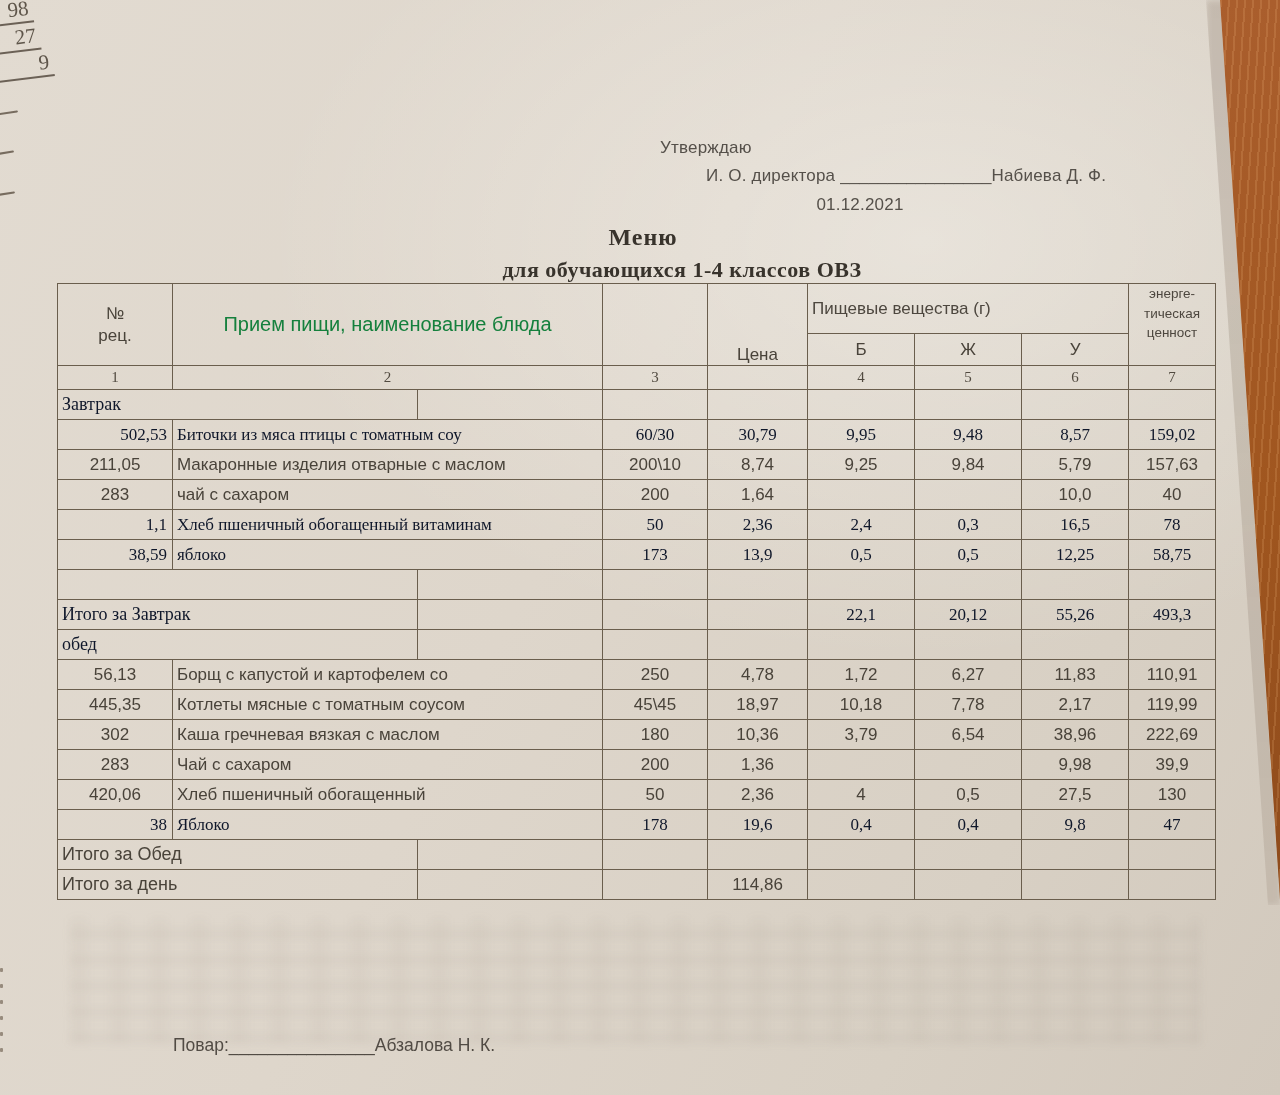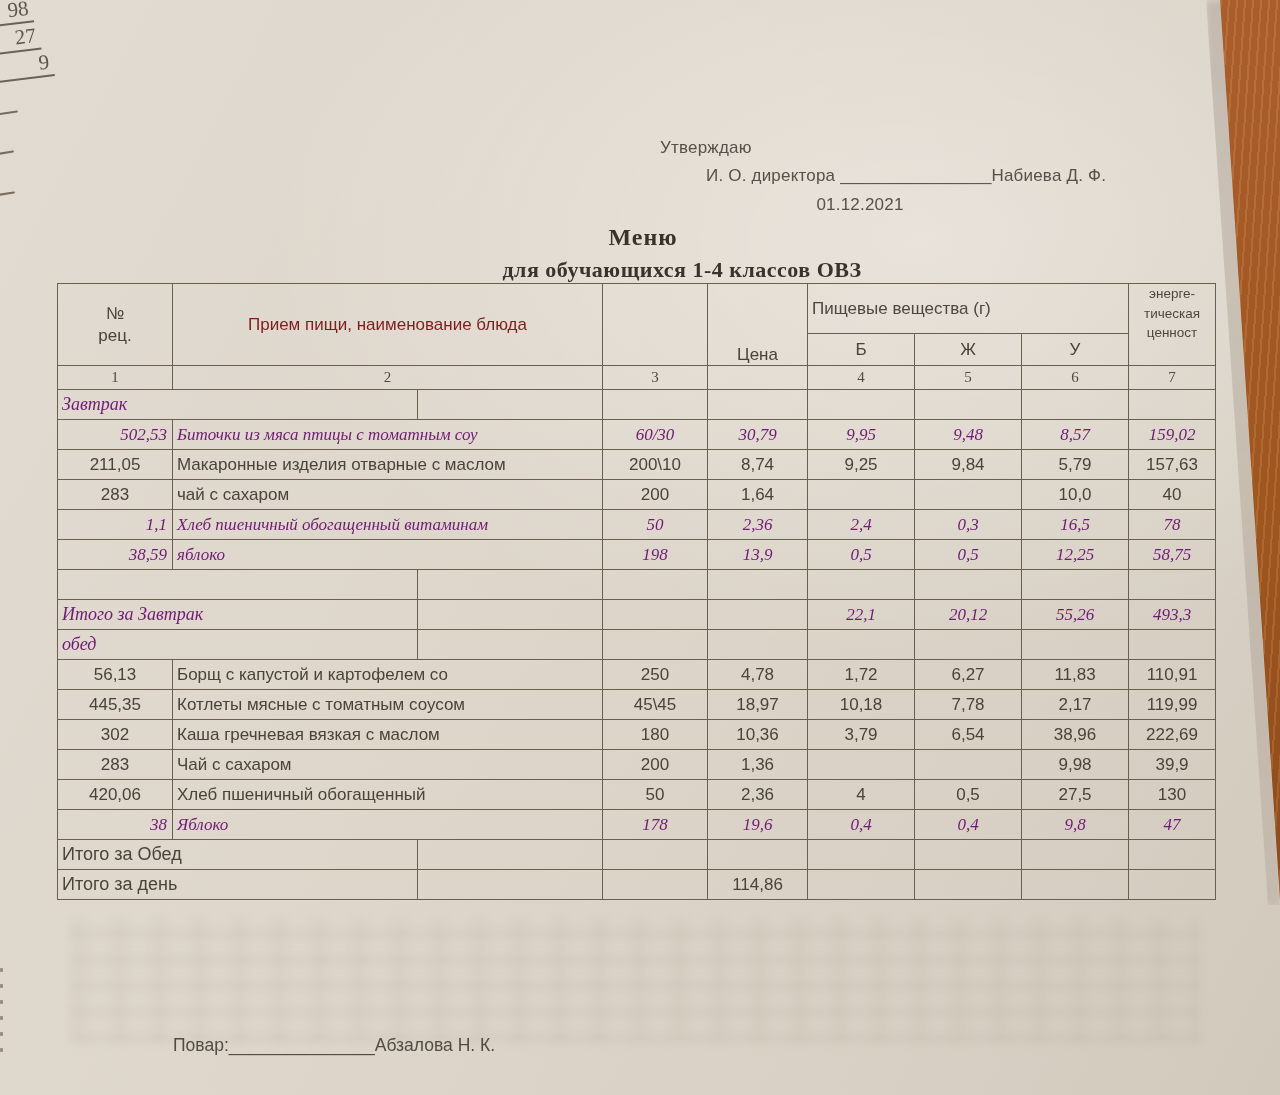--- a/index.html
+++ b/index.html
@@ -55,30 +55,30 @@
   }
   table.menu td,table.menu th{
     border:1.6px solid #6a5e4d;
     padding:0 4px;overflow:hidden;white-space:nowrap;
     font-weight:normal;height:30px;box-sizing:border-box;
   }
   tr.hdrA th{height:50px;}
   tr.hdrB th{height:32px;}
   tr.nums td{height:24px;font-size:15px;text-align:center;font-family:"Liberation Serif",serif;color:#514a40;}
   th.no-hd{font-size:17px;line-height:1.25;text-align:center;vertical-align:middle;}
-  th.meal-hd{text-align:center;vertical-align:middle;font-size:17px;white-space:normal;color:#7f1d1d;}
+  th.meal-hd{text-align:center;vertical-align:middle;font-size:20px;white-space:normal;color:#15803d;}
   th.price-hd{text-align:center;vertical-align:bottom;padding-bottom:6px;}
   th.nutr-hd{text-align:left;font-size:17px;color:#4d473f;}
   th.bju-hd{text-align:center;vertical-align:middle;}
   th.energy-hd{font-size:13.5px;line-height:1.45;text-align:center;vertical-align:top;padding-top:3px;white-space:normal;color:#4d473f;}
   .r-section td,.r-total td{text-align:left;}
   td.label{font-size:18px;padding-left:3px;}
   td.name{text-align:left;padding-left:5px;}
   td.num,td.portion{text-align:center;}
-  .f-serif{font-family:"Liberation Serif",serif;color:#701a75;font-style:italic;}
+  .f-serif{font-family:"Liberation Serif",serif;color:#0f172a;}
   .f-serif td.rec{text-align:right;padding-right:5px;}
   .f-sans td.rec{text-align:center;}
   .f-sans{font-family:"Liberation Sans",sans-serif;}
   tr.r-blank td{height:30px;}
 
   .footer{position:absolute;left:173px;top:1035px;font-size:17.5px;color:#514b44;white-space:nowrap;}
 
   .ghost{
     position:absolute;left:70px;top:918px;width:1130px;height:125px;
     background:
@@ -201,21 +201,21 @@
         <td class="num">50</td>
         <td class="num">2,36</td>
         <td class="num">2,4</td>
         <td class="num">0,3</td>
         <td class="num">16,5</td>
         <td class="num">78</td>
       </tr>
       <tr class="r-dish f-serif">
         <td class="rec">38,59</td>
         <td class="name" colspan="2">яблоко</td>
-        <td class="num">198</td>
+        <td class="num">173</td>
         <td class="num">13,9</td>
         <td class="num">0,5</td>
         <td class="num">0,5</td>
         <td class="num">12,25</td>
         <td class="num">58,75</td>
       </tr>
       <tr class="r-blank f-sans">
         <td class="label" colspan="2"></td>
         <td></td>
         <td class="num"></td>

